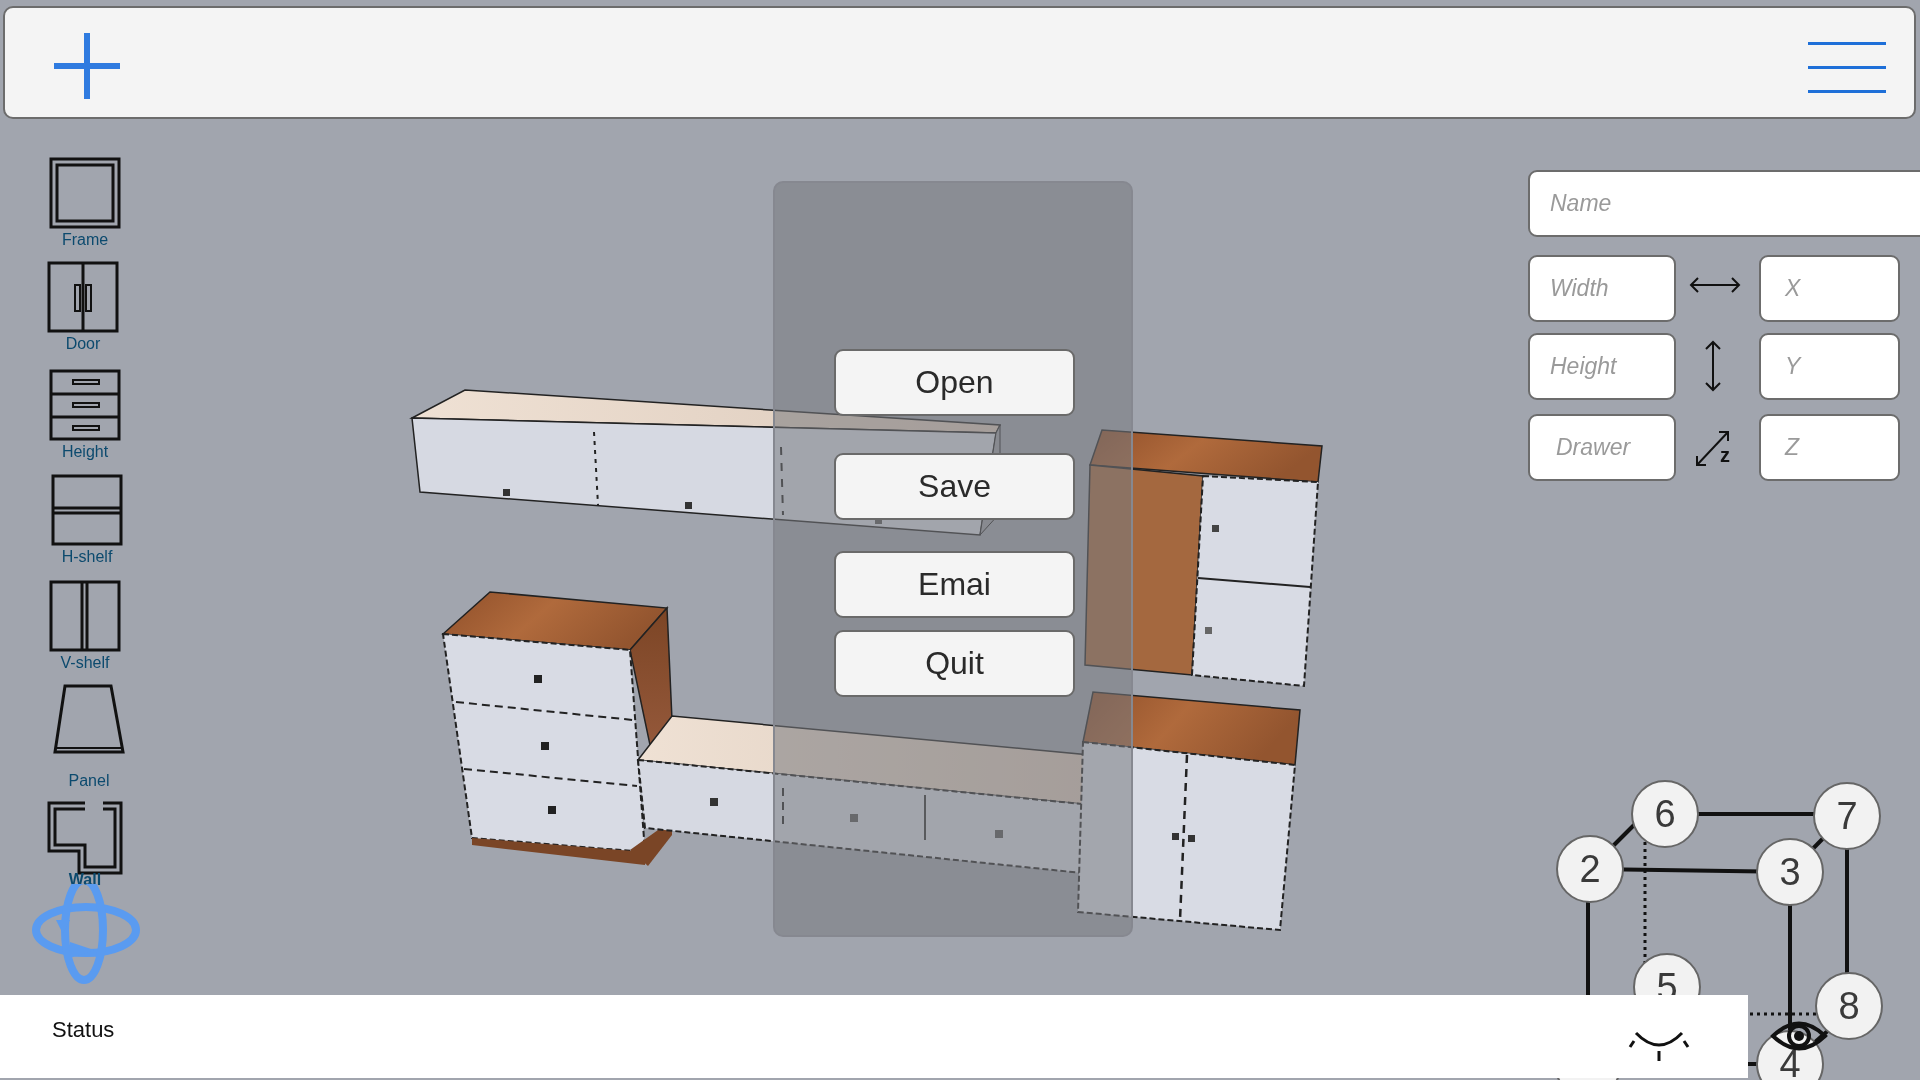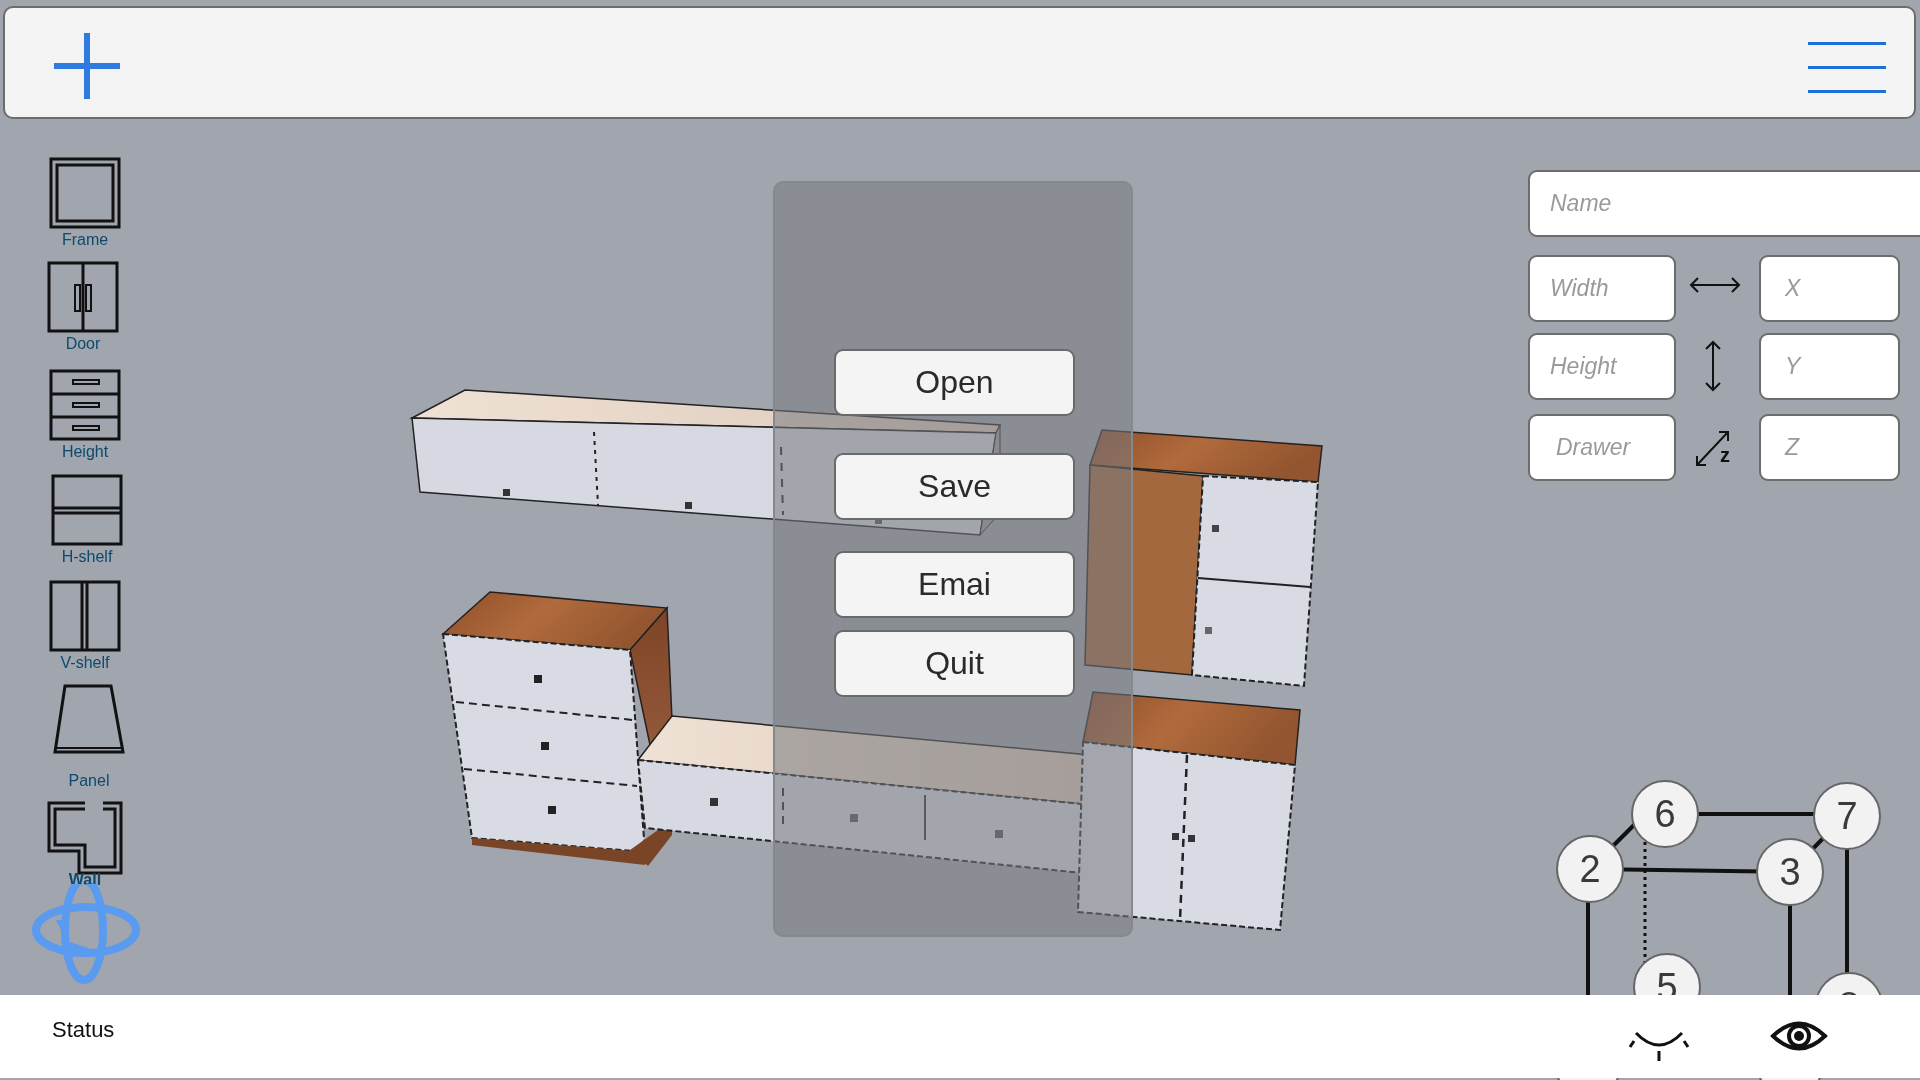--- a/index.html
+++ b/index.html
@@ -44,21 +44,21 @@
   .axis-icon { position: absolute; }
 
   .cube { position: absolute; left: 1550px; top: 655px; width: 340px; height: 330px; }
   .node {
     position: absolute; width: 68px; height: 68px; border-radius: 50%;
     background: #f2f2f2; border: 2px solid #666; font-size: 38px; color: #3a3a3a;
     display: flex; align-items: center; justify-content: center; cursor: pointer;
   }
 
   .statusbar {
-    position: absolute; left: 0; top: 995px; width: 1920px; height: 83px; background: #ffffff;
+    position: absolute; left: 0; top: 995px; width: 1748px; height: 83px; background: #ffffff;
   }
   .status-text { position: absolute; left: 52px; top: 22px; font-size: 22px; color: #111; }
   .eye-closed { position: absolute; left: 1628px; top: 28px; width: 62px; height: 40px; cursor: pointer; }
   .eye-open { position: absolute; left: 1770px; top: 22px; width: 58px; height: 38px; cursor: pointer; }
 </style>
 </head>
 <body>
 
 <div class="topbar">
   <div class="add-btn">

